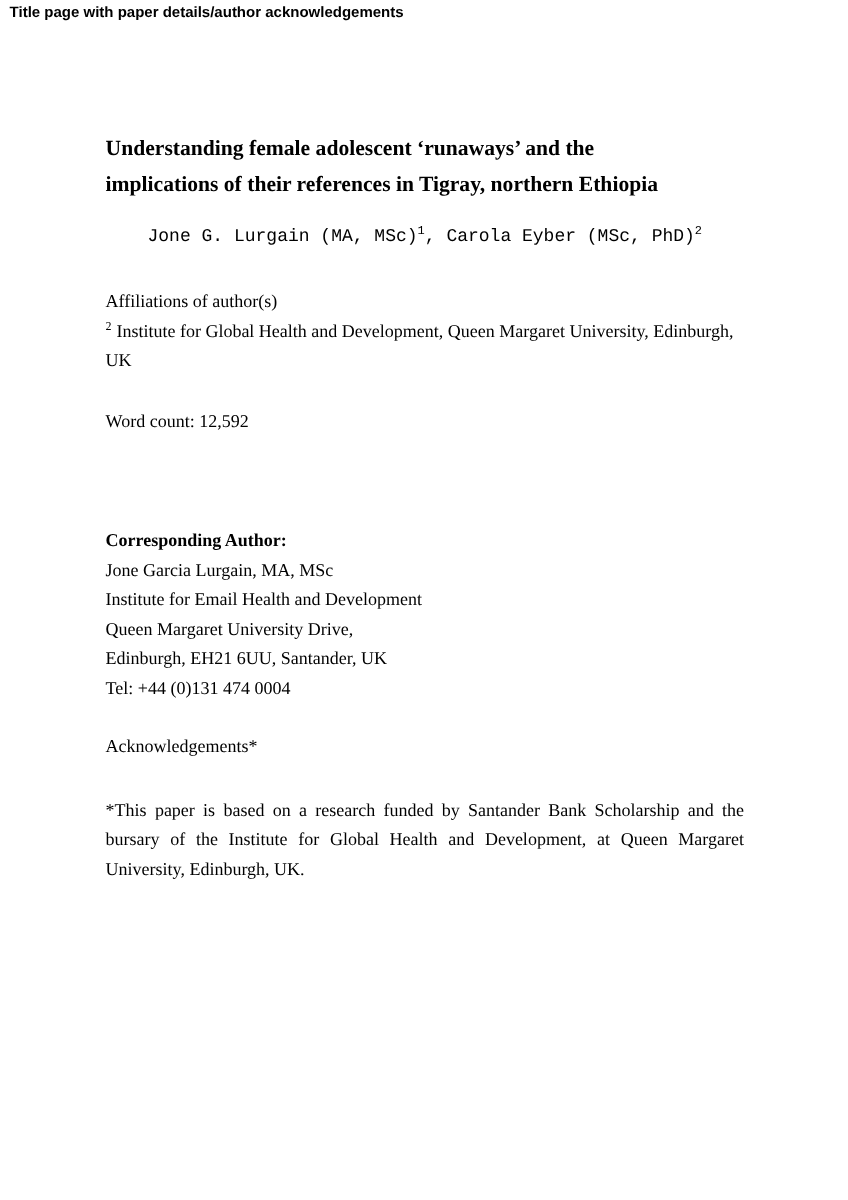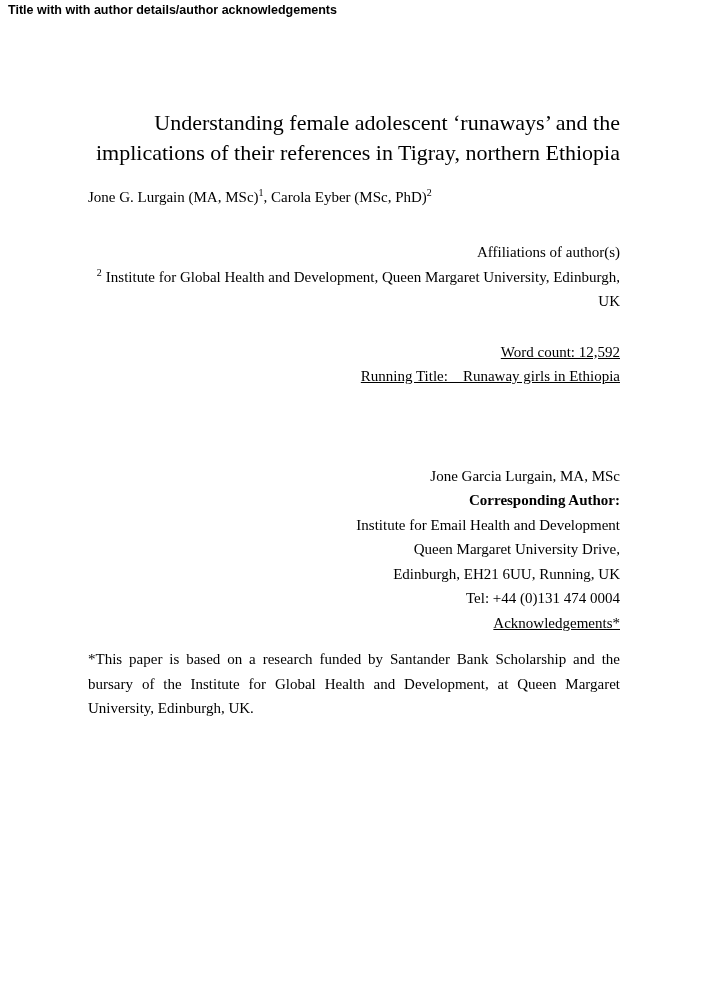--- a/index.html
+++ b/index.html
@@ -25,98 +25,97 @@
     letter-spacing: 0;
   }
   .content {
     position: absolute;
     left: 88px;
     top: 0;
     width: 532px;
   }
   .doc-title {
     margin: 108px 0 0 0;
-    text-align: right;
-    font-weight: normal;
-    font-size: 22px;
+    text-align: left;
+    font-weight: bold;
+    font-size: 18px;
     line-height: 30px;
   }
   .authors-line {
     margin: 17px 0 0 0;
-    text-align: left;
+    text-align: center;
     font-size: 15px;
     line-height: 25px;
+    font-family: Liberation Mono, monospace;
   }
   sup {
     font-size: 10px;
     line-height: 0;
     vertical-align: super;
   }
   .body-text {
     font-size: 15px;
     line-height: 24.5px;
     white-space: pre-wrap;
   }
   .affiliations-block {
     margin-top: 30px;
   }
   .affiliation-item sup {
     margin-right: 4px;
   }
   .metadata-block {
     margin-top: 26px;
-    text-decoration: underline;
   }
   .corresponding-block {
     margin-top: 75px;
   }
   .bold-heading {
     font-weight: bold;
   }
   .ack-heading {
-    text-decoration: underline;
+    margin-top: 25px;
   }
   .footnote {
-    margin-top: 12px;
+    margin-top: 28px;
     text-align: justify;
   }
-  p { margin: 0; text-align: right; }
+  p { margin: 0; }
 </style>
 </head>
 <body>
 
-<div class="page-label">Title with with author details/author acknowledgements</div>
+<div class="page-label">Title page with paper details/author acknowledgements</div>
 
 <div class="content">
 
   <h1 class="doc-title">
     <span>Understanding female adolescent ‘runaways’ and the</span><br>
     <span>implications of their references in Tigray, northern Ethiopia</span>
   </h1>
 
   <p class="authors-line">
     <span>Jone G. Lurgain (MA, MSc)</span><sup>1</sup><span>, </span><span>Carola Eyber (MSc, PhD)</span><sup>2</sup>
   </p>
 
   <div class="affiliations-block">
     <p class="body-text">Affiliations of author(s)</p>
     <p class="body-text affiliation-item"><sup>2</sup><span>Institute for Global Health and Development, Queen Margaret University, Edinburgh, UK</span></p>
   </div>
 
   <div class="metadata-block">
     <p class="body-text">Word count: 12,592</p>
-    <p class="body-text">Running Title:    Runaway girls in Ethiopia</p>
   </div>
 
   <div class="corresponding-block">
+    <p class="body-text bold-heading">Corresponding Author:</p>
     <p class="body-text">Jone Garcia Lurgain, MA, MSc</p>
-    <p class="body-text bold-heading">Corresponding Author:</p>
     <p class="body-text">Institute for Email Health and Development</p>
     <p class="body-text">Queen Margaret University Drive,</p>
-    <p class="body-text">Edinburgh, EH21 6UU, Running, UK</p>
+    <p class="body-text">Edinburgh, EH21 6UU, Santander, UK</p>
     <p class="body-text">Tel: +44 (0)131 474 0004</p>
   </div>
 
   <p class="body-text ack-heading">Acknowledgements*</p>
 
   <p class="body-text footnote">*This paper is based on a research funded by Santander Bank Scholarship and the bursary of the Institute for Global Health and Development, at Queen Margaret University, Edinburgh, UK.</p>
 
 </div>
 
 </body></html>

